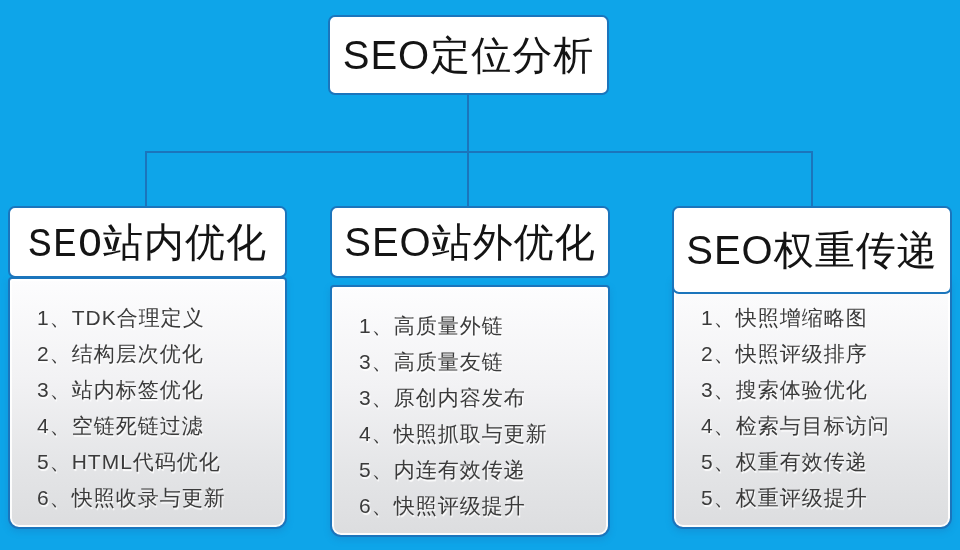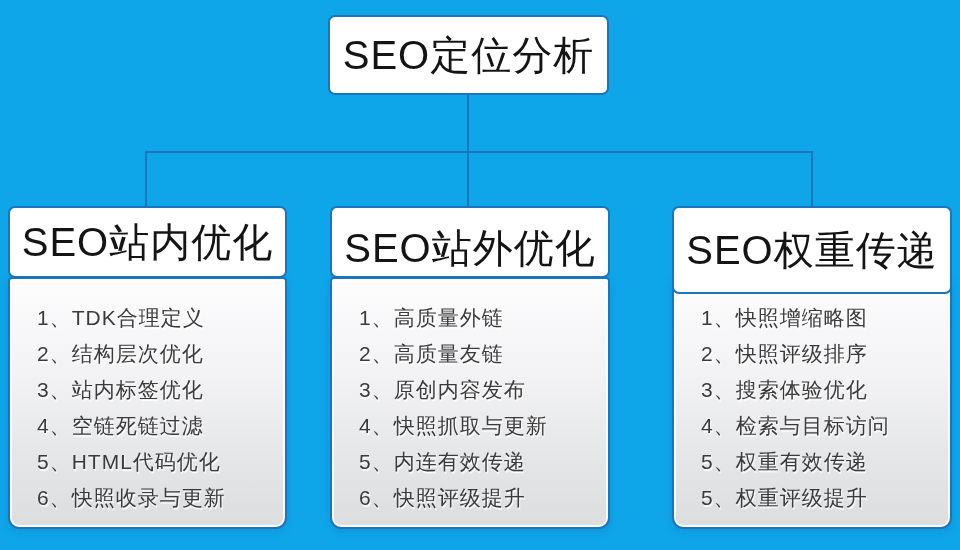--- a/index.html
+++ b/index.html
@@ -37,38 +37,38 @@
 
   <div class="line" style="left:467px;top:94px;width:2px;height:113px;"></div>
   <div class="line" style="left:145px;top:151px;width:668px;height:2px;"></div>
   <div class="line" style="left:145px;top:151px;width:2px;height:56px;"></div>
   <div class="line" style="left:811px;top:151px;width:2px;height:56px;"></div>
 
   <div class="node" style="left:328px;top:15px;width:281px;height:80px;">
     <span>SEO定位分析</span>
   </div>
 
-  <div class="node" style="left:8px;top:206px;width:279px;height:72px;">
+  <div class="node" style="left:8px;top:206px;width:279px;height:72px;font-family:Liberation Mono, monospace;">
     <span>SEO站内优化</span>
   </div>
   <div class="panel" style="left:8px;top:277px;width:279px;height:252px;">
     <div class="item">1、TDK合理定义</div>
     <div class="item">2、结构层次优化</div>
     <div class="item">3、站内标签优化</div>
     <div class="item">4、空链死链过滤</div>
     <div class="item">5、HTML代码优化</div>
     <div class="item">6、快照收录与更新</div>
   </div>
 
-  <div class="node" style="left:330px;top:206px;width:280px;height:72px;align-items:flex-end;">
+  <div class="node" style="left:330px;top:206px;width:280px;height:72px;">
     <span>SEO站外优化</span>
   </div>
-  <div class="panel" style="left:330px;top:277px;width:280px;height:252px;">
+  <div class="panel" style="left:330px;top:285px;width:280px;height:252px;">
     <div class="item">1、高质量外链</div>
-    <div class="item">2、高质量友链</div>
+    <div class="item">3、高质量友链</div>
     <div class="item">3、原创内容发布</div>
     <div class="item">4、快照抓取与更新</div>
     <div class="item">5、内连有效传递</div>
     <div class="item">6、快照评级提升</div>
   </div>
 
   <div class="node" style="left:672px;top:206px;width:280px;height:88px;">
     <span>SEO权重传递</span>
   </div>
   <div class="panel" style="left:672px;top:277px;width:280px;height:252px;">

